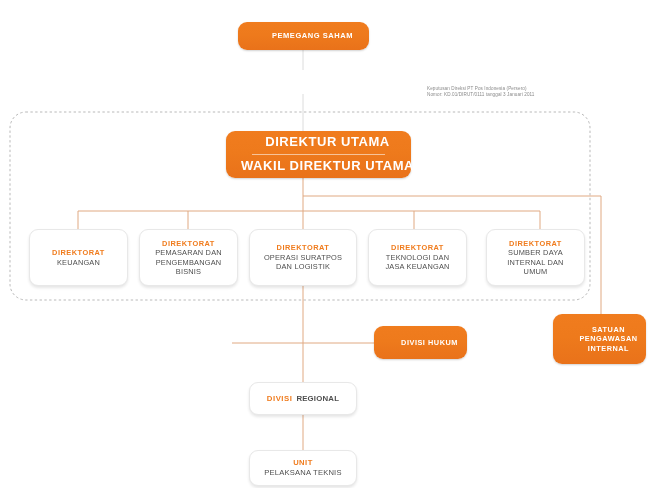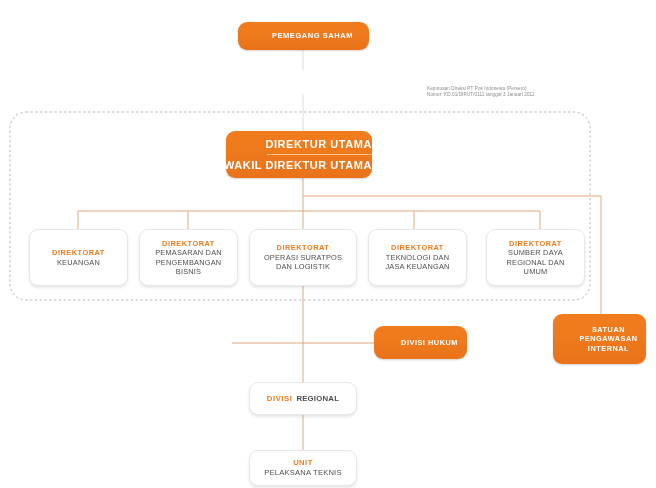--- a/index.html
+++ b/index.html
@@ -127,21 +127,21 @@
   <div id="decree-note" style="left:427px; top:86px;">
     <span class="line">Keputusan Direksi PT Pos Indonesia (Persero)</span>
     <span class="line">Nomor: KD.01/DIRUT/0111 tanggal 3 Januari 2011</span>
   </div>
 
   <div class="node filled" style="left:238px; top:22px; width:131px; height:28px; font-size:7.5px;">
     <span class="line">PEMEGANG SAHAM</span>
   </div>
 
 
-  <div class="node filled" style="left:226px; top:131px; width:146px; height:47px; font-size:11px;align-items:flex-end;">
+  <div class="node filled" style="left:226px; top:131px; width:185px; height:47px; font-size:13px;">
     <span class="line">DIREKTUR UTAMA</span>
     <span class="node-divider"></span>
     <span class="line">WAKIL DIREKTUR UTAMA</span>
   </div>
 
   <div class="node card" style="left:29px; top:229px; width:99px; height:57px; font-size:7.4px;">
     <span class="line accent">DIREKTORAT</span>
     <span class="line">KEUANGAN</span>
   </div>
 
@@ -160,21 +160,21 @@
 
   <div class="node card" style="left:368px; top:229px; width:99px; height:57px; font-size:7.4px;">
     <span class="line accent">DIREKTORAT</span>
     <span class="line">TEKNOLOGI DAN</span>
     <span class="line">JASA KEUANGAN</span>
   </div>
 
   <div class="node card" style="left:486px; top:229px; width:99px; height:57px; font-size:7.4px;">
     <span class="line accent">DIREKTORAT</span>
     <span class="line">SUMBER DAYA</span>
-    <span class="line">REGIONAL DAN</span>
+    <span class="line">INTERNAL DAN</span>
     <span class="line">UMUM</span>
   </div>
 
 
   <div class="node filled" style="left:374px; top:326px; width:93px; height:33px; font-size:7.3px;">
     <span class="line">DIVISI HUKUM</span>
   </div>
 
   <div class="node filled" style="left:553px; top:314px; width:93px; height:50px; font-size:7.3px;">
     <span class="line">SATUAN</span>

